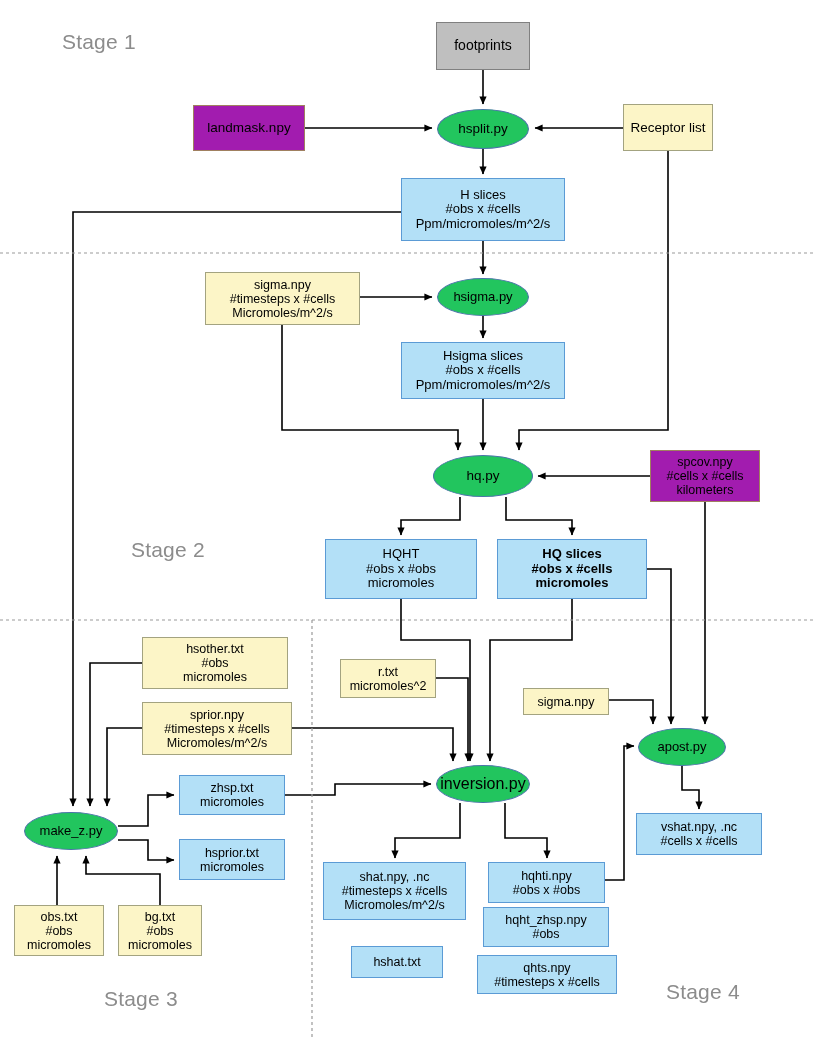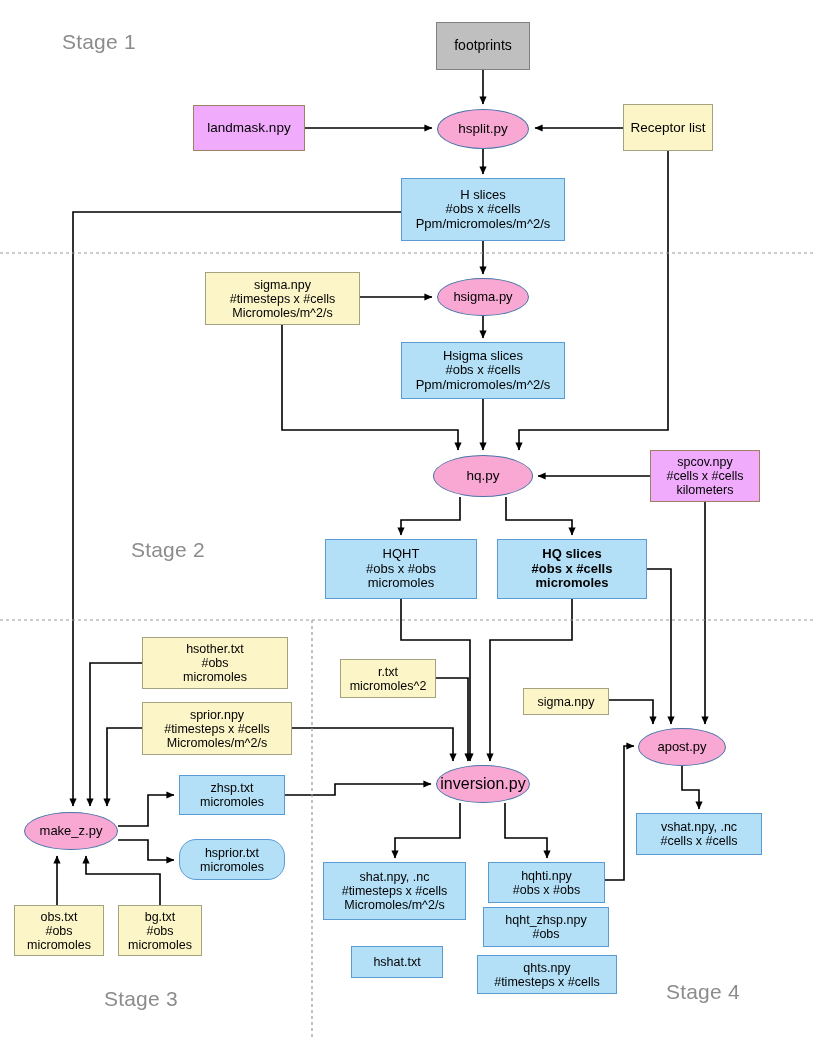--- a/index.html
+++ b/index.html
@@ -4,23 +4,23 @@
 <style>
   html,body{margin:0;padding:0;background:#ffffff;}
   body{font-family:"Liberation Sans","DejaVu Sans",sans-serif;}
   #canvas{position:relative;width:816px;height:1056px;overflow:hidden;background:#fff;}
   svg.edges{position:absolute;left:0;top:0;width:816px;height:1056px;pointer-events:none;}
   .node{position:absolute;box-sizing:border-box;display:flex;align-items:center;
         justify-content:center;text-align:center;line-height:1.12;color:#000;}
   .box{border:1px solid #9d9d7e;}
   .box.blue{background:#b3e0f7;border:1px solid #5b9bd5;}
   .box.yellow{background:#fcf5c7;border:1px solid #a3a380;}
-  .box.orange{background:#f0abfc;border:1px solid #a08060;}
+  .box.orange{background:#a21caf;border:1px solid #a08060;}
   .box.gray{background:#bfbfbf;border:1px solid #808080;}
-  .ellipse{background:#f9a8d4;border:1px solid #4a74a8;border-radius:50%;}
+  .ellipse{background:#22c55e;border:1px solid #4a74a8;border-radius:50%;}
   .stage-label{position:absolute;color:#8c8c8c;font-size:21px;letter-spacing:.2px;}
   .txt{white-space:pre-line;}
 </style>
 </head>
 <body>
 
 <div id="canvas">
 
   <svg class="edges" viewBox="0 0 816 1056">
     <defs>
@@ -162,21 +162,21 @@
   <div class="node box blue txt" style="left:179px;top:775px;width:106px;height:40px;font-size:12.5px;">zhsp.txt
 micromoles</div>
 
   <div class="node ellipse txt" style="left:436px;top:765px;width:94px;height:38px;font-size:16px;">inversion.py</div>
 
   <div class="node box blue txt" style="left:636px;top:813px;width:126px;height:42px;font-size:12.5px;">vshat.npy, .nc
 #cells x #cells</div>
 
   <div class="node ellipse txt" style="left:24px;top:812px;width:94px;height:38px;font-size:13px;">make_z.py</div>
 
-  <div class="node box blue txt" style="left:179px;top:839px;width:106px;height:41px;font-size:12.5px;border-radius:17px;">hsprior.txt
+  <div class="node box blue txt" style="left:179px;top:839px;width:106px;height:41px;font-size:12.5px;">hsprior.txt
 micromoles</div>
 
   <div class="node box blue txt" style="left:323px;top:862px;width:143px;height:58px;font-size:12.5px;">shat.npy, .nc
 #timesteps x #cells
 Micromoles/m^2/s</div>
 
   <div class="node box blue txt" style="left:488px;top:862px;width:117px;height:41px;font-size:12.5px;">hqhti.npy
 #obs x #obs</div>
 
   <div class="node box yellow txt" style="left:14px;top:905px;width:90px;height:51px;font-size:12.5px;">obs.txt

